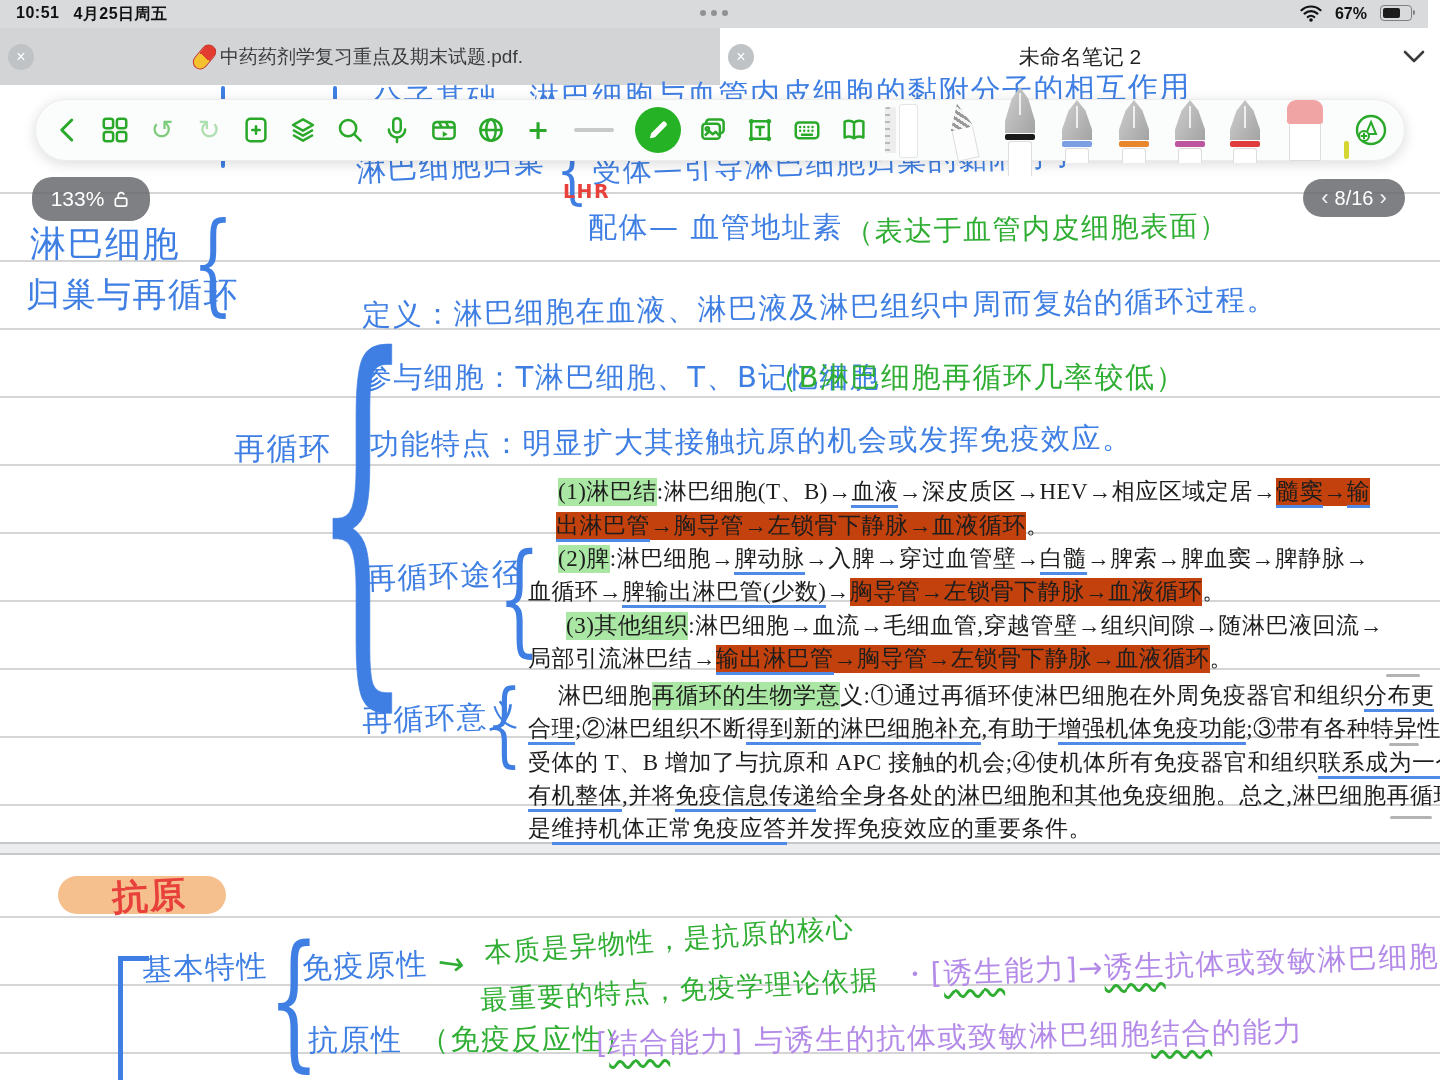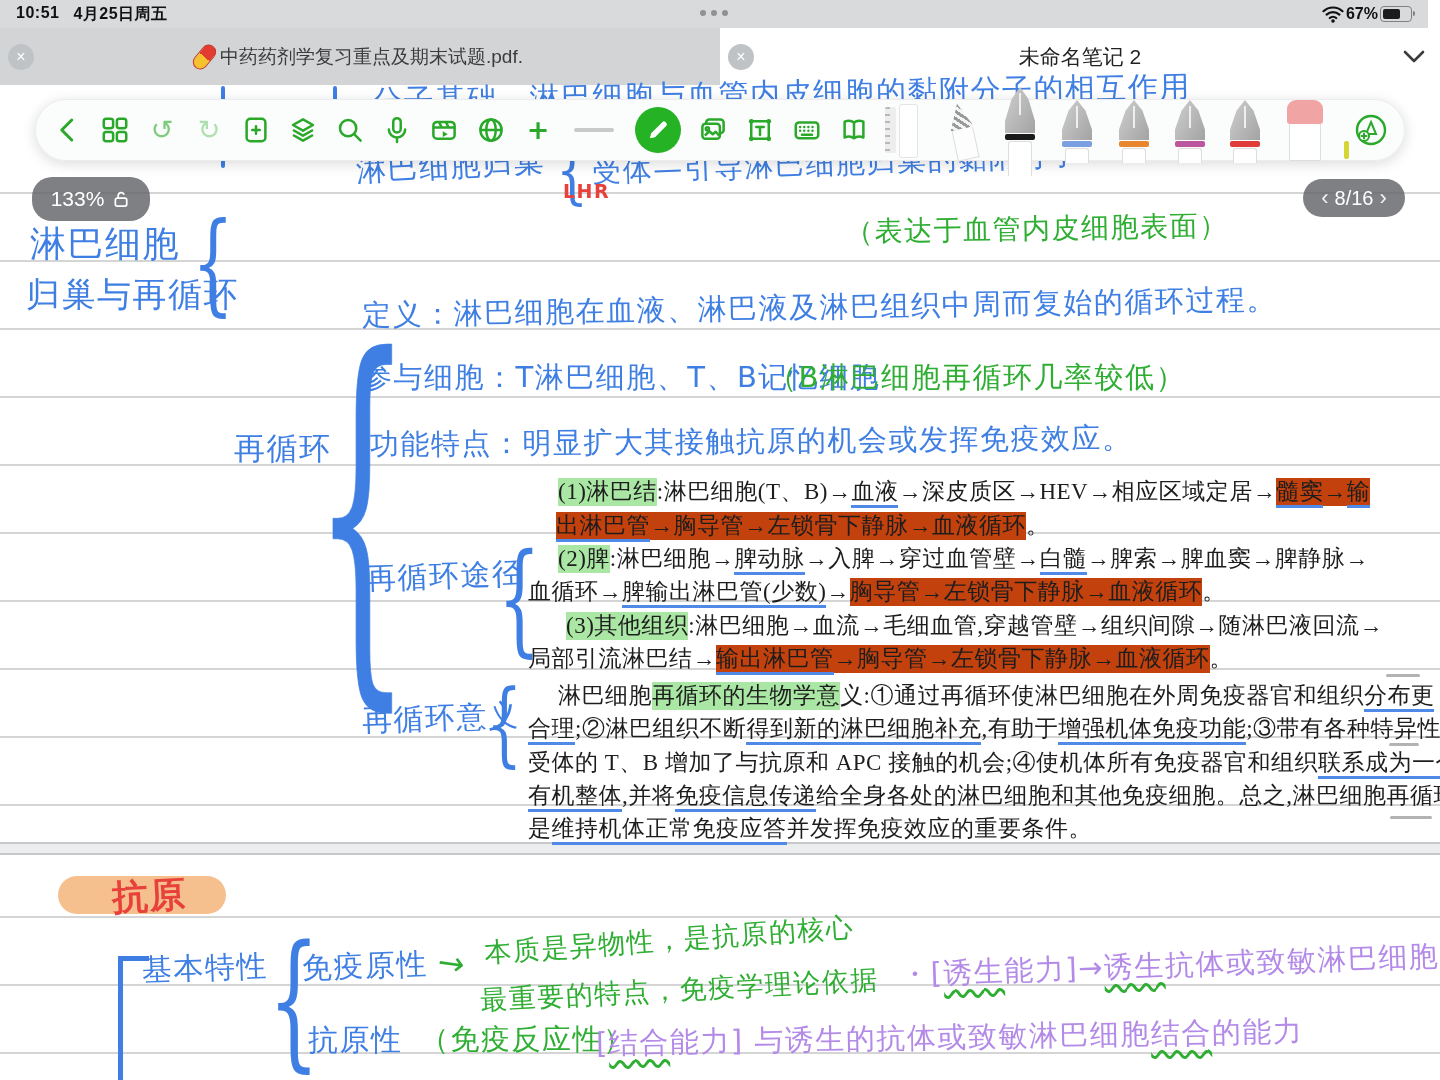--- a/index.html
+++ b/index.html
@@ -4,21 +4,21 @@
 <style>
   html,body{margin:0;padding:0;background:#222;}
   .screen{position:relative;width:1440px;height:1080px;background:#fff;overflow:hidden;
           font-family:"Liberation Sans","DejaVu Sans",sans-serif;}
   
   .status-bar{position:absolute;left:0;top:0;width:1428px;height:28px;background:#d8dadb;
               display:flex;align-items:center;justify-content:space-between;padding:0 16px;box-sizing:border-box;}
   .sb-left{font-size:16px;font-weight:bold;color:#111;letter-spacing:.5px;display:flex;gap:14px;}
   .sb-dots{position:absolute;left:50%;top:10px;transform:translateX(-50%);display:flex;gap:5px;}
   .sb-dots i{width:6px;height:6px;border-radius:50%;background:#8f9294;}
-  .sb-right{display:flex;align-items:center;gap:2px;font-size:16px;font-weight:bold;color:#111;}
+  .sb-right{display:flex;gap:13px;font-size:16px;font-weight:bold;color:#111;}
   .battery{position:relative;width:30px;height:14px;border:1.5px solid #7e8082;border-radius:4px;}
   .battery i{position:absolute;left:2px;top:2px;bottom:2px;width:17px;background:#1c1c1c;border-radius:2px;}
   .battery em{position:absolute;right:-4px;top:4px;width:2.5px;height:5px;background:#7e8082;border-radius:0 2px 2px 0;}
   
   .tab-bar{position:absolute;left:0;top:28px;width:1440px;height:57px;display:flex;}
   .tab{position:relative;display:flex;align-items:center;justify-content:center;}
   .tab-left{width:720px;background:#d2d4d6;}
   .tab-right{width:720px;background:#fff;}
   .tab-title{font-size:19px;color:#3b3b3b;display:flex;align-items:center;gap:8px;white-space:nowrap;}
   .close-btn{position:absolute;left:8px;top:50%;transform:translateY(-50%);width:26px;height:26px;border-radius:50%;
@@ -141,20 +141,21 @@
   <div class="dash" style="left:1389px;top:743px;width:30px;"></div>
   <div class="dash" style="left:1390px;top:816px;width:42px;"></div>
 
   <div class="vline" style="left:221px;top:86px;height:82px;"></div>
   <div class="vline" style="left:333px;top:86px;height:26px;"></div>
   <div class="hw c-blue" style="left:372px;top:74px;font-size:30px;transform:rotate(-1deg);">分子基础、淋巴细胞与血管内皮细胞的黏附分子的相互作用</div>
   <div class="hw c-blue" style="left:356px;top:146px;font-size:30px;transform:rotate(-3deg);">淋巴细胞归巢</div>
   <div class="brace" style="left:556px;top:132px;font-size:72px;line-height:76px;transform:scaleX(.7);">{</div>
   <div class="hw c-blue" style="left:592px;top:144px;font-size:29px;transform:rotate(-2deg);">受体—引导淋巴细胞归巢的黏附分子</div>
   <div class="hw c-red" style="left:563px;top:180px;font-size:19px;font-weight:bold;">LHR</div>
+  <div class="hw c-blue" style="left:588px;top:208px;font-size:29px;">配体— 血管地址素</div>
   <div class="hw c-green" style="left:845px;top:210px;font-size:28px;transform:rotate(-1deg);">（表达于血管内皮细胞表面）</div>
 
   <div class="hw c-blue" style="left:30px;top:220px;font-size:36px;">淋巴细胞</div>
   <div class="hw c-blue" style="left:26px;top:272px;font-size:34px;">归巢与再循环</div>
   <div class="brace" style="left:192px;top:206px;font-size:110px;line-height:114px;transform:scaleX(.6);">{</div>
 
   <div class="brace" style="left:314px;top:290px;font-size:400px;line-height:440px;transform:scaleX(.38);-webkit-text-stroke:1px #3f7fe3;">{</div>
   <div class="hw c-blue" style="left:362px;top:288px;font-size:29px;transform:rotate(-1deg);">定义：淋巴细胞在血液、淋巴液及淋巴组织中周而复始的循环过程。</div>
   <div class="hw c-blue" style="left:363px;top:358px;font-size:29px;">参与细胞：T淋巴细胞、T、B记忆细胞</div>
   <div class="hw c-green" style="left:768px;top:358px;font-size:29px;">（B淋巴细胞再循环几率较低）</div>

